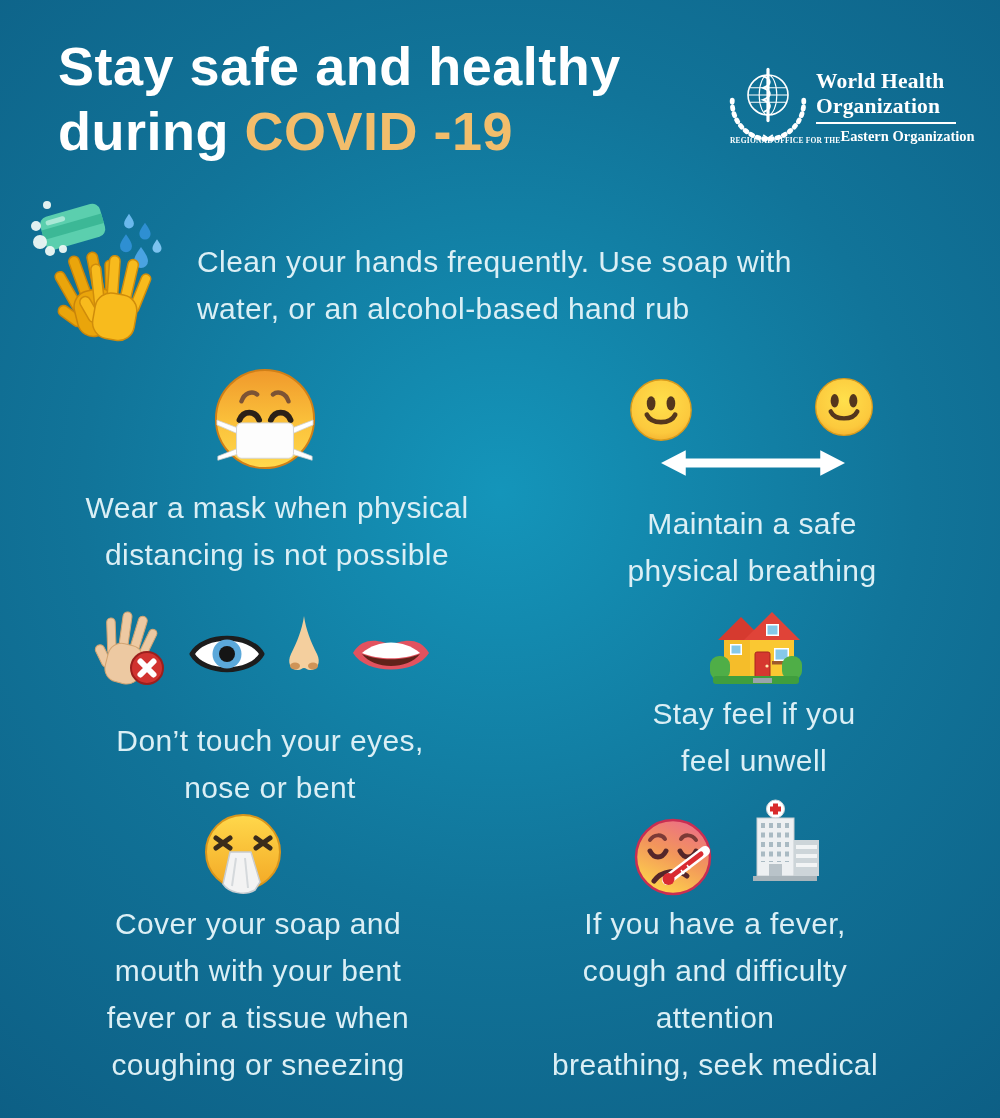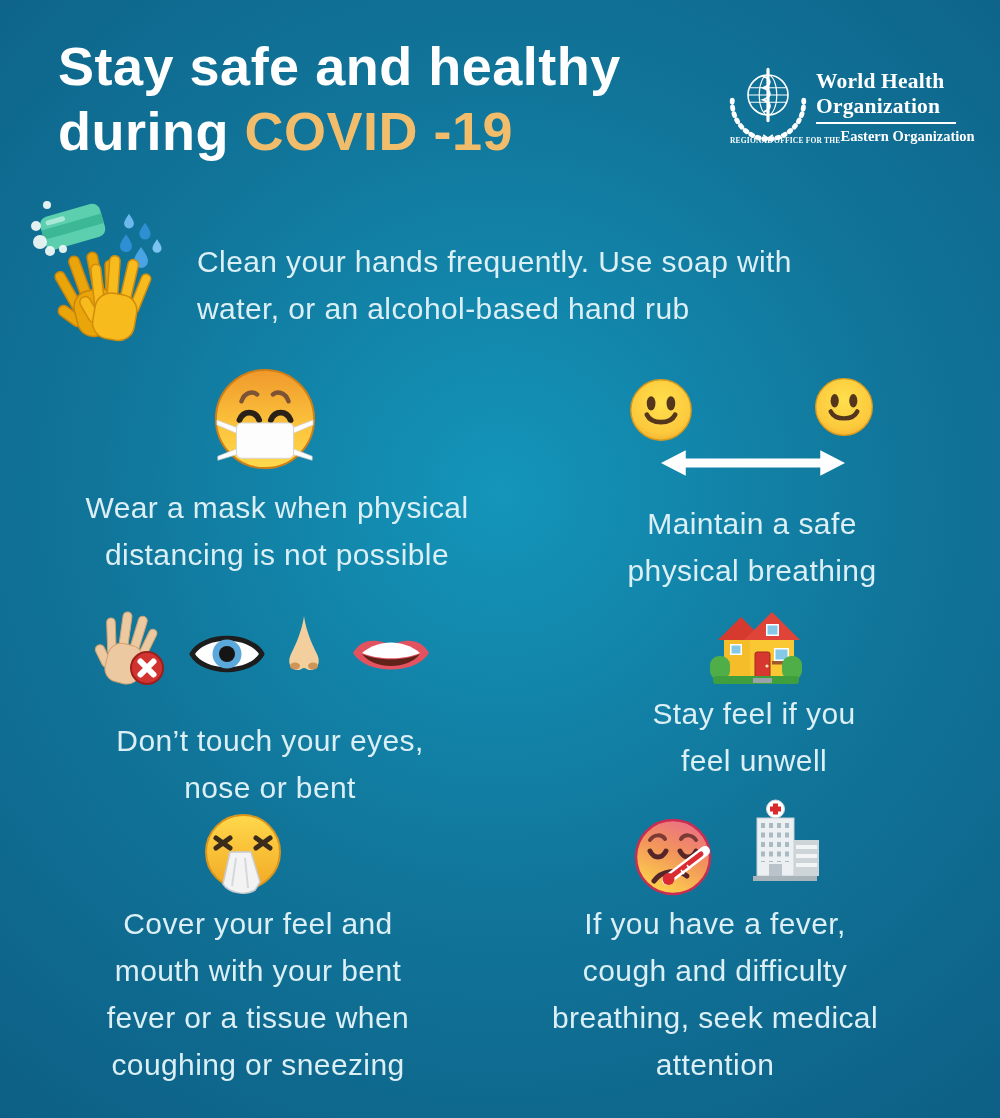--- a/index.html
+++ b/index.html
@@ -231,21 +231,21 @@
           <stop offset="1" stop-color="#f3a825"></stop>
       </linearGradient>
     </defs>
     <circle cx="44" cy="42" r="37" fill="url(#gSneeze)" stroke="#d9951c" stroke-width="2"></circle>
     <path d="M17,28 L31,38 M31,28 L17,38" stroke="#3a2b1b" stroke-width="5" stroke-linecap="round"></path>
     <path d="M57,28 L71,38 M71,28 L57,38" stroke="#3a2b1b" stroke-width="5" stroke-linecap="round"></path>
     <path d="M31,42 L24,74 C30,83 46,86 56,80 L61,72 L52,42 Z" fill="#f3f3f3" stroke="#c8ccd0" stroke-width="1.5" stroke-linejoin="round"></path>
     <path d="M37,48 L33,76 M46,48 L49,78" stroke="#d5d9dc" stroke-width="2" fill="none"></path>
   </svg>
   <div class="abs tip-text t5">
-    <div>Cover your feel and</div>
+    <div>Cover your soap and</div>
     <div>mouth with your bent</div>
     <div>fever or a tissue when</div>
     <div>coughing or sneezing</div>
   </div>
 
   <svg class="abs i-fever" viewBox="0 0 88 88" aria-hidden="true">
     <defs>
       <linearGradient id="gFever" x1="0.7" y1="0" x2="0.25" y2="1">
         <stop offset="0" stop-color="#ec6f86"></stop>
           <stop offset="0.45" stop-color="#f2955b"></stop>
@@ -280,17 +280,17 @@
     <g fill="#f2f4f5">
       <rect x="51" y="45" width="21" height="4"></rect>
       <rect x="51" y="54" width="21" height="4"></rect>
       <rect x="51" y="63" width="21" height="4"></rect>
     </g>
     <rect x="8" y="76" width="64" height="5" fill="#a9b4ba"></rect>
   </svg>
   <div class="abs tip-text t6">
     <div>If you have a fever,</div>
     <div>cough and difficulty</div>
+    <div>attention</div>
     <div>breathing, seek medical</div>
-    <div>attention</div>
   </div>
 
 </div>
 
 </body></html>

